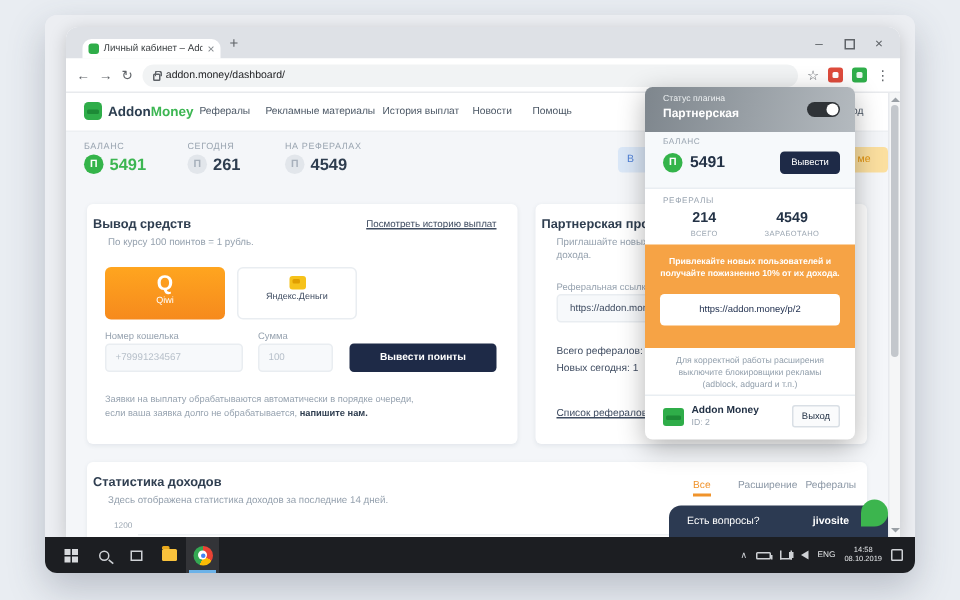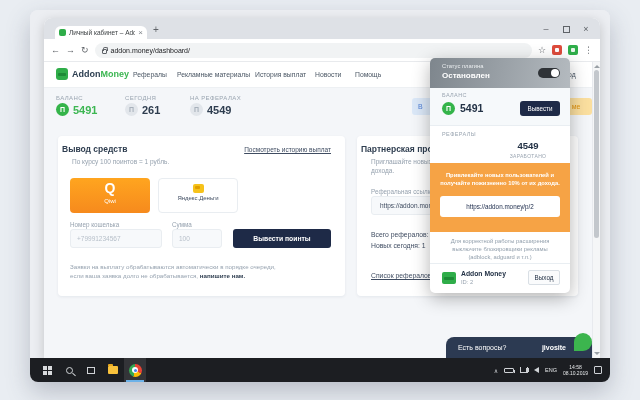--- a/index.html
+++ b/index.html
@@ -281,49 +281,62 @@
           <div class="card card2">
             <span class="c-title">Партнерская программа</span>
             <div class="c2-desc">Приглашайте новых пользователей и получайте 10% от их дохода.</div>
             <span class="c2-label">Реферальная ссылка</span>
             <div class="c2-input">https://addon.money/p/2</div>
             <div class="c2-total">Всего рефералов: 214</div>
             <div class="c2-today">Новых сегодня: 1</div>
             <span class="c2-link">Список рефералов</span>
           </div>
 
+          <div class="card card3">
+            <span class="c-title">Статистика доходов</span>
+            <span class="c-sub">Здесь отображена статистика доходов за последние 14 дней.</span>
+            <span class="tab-all">Все</span>
+            <span class="tab-ext">Расширение</span>
+            <span class="tab-ref">Рефералы</span>
+            <span class="ytick">1200</span>
+            <div class="gridline"></div>
+          </div>
 
           <div class="chat">
             <span class="chat-q">Есть вопросы?</span>
             <span class="chat-b">jivosite</span>
             <span class="chat-blob"></span>
           </div>
 
           <div class="scrollbar">
             <span class="sb-up"></span>
             <span class="sb-thumb"></span>
             <span class="sb-down"></span>
           </div>
         </div>
 
         <div class="popup">
           <div class="pp-head">
             <span class="pp-status-l">Статус плагина</span>
-            <span class="pp-status-v">Остановлен</span>
+            <span class="pp-status-v">Партнерская</span>
             <span class="toggle">
                 <span class="knob"></span>
               </span>
           </div>
           <div class="pp-bal">
             <span class="pp-bal-l">БАЛАНС</span>
             <span class="pcoin pcoin-g pp-coin">П</span>
             <span class="pp-bal-v">5491</span>
             <span class="pp-wd btn-navy">Вывести</span>
           </div>
           <span class="pp-refs-l">РЕФЕРАЛЫ</span>
+          <div class="pp-col pc1">
+            <div class="pp-col-v">214</div>
+            <div class="pp-col-l">ВСЕГО</div>
+          </div>
           <div class="pp-col pc2">
             <div class="pp-col-v">4549</div>
             <div class="pp-col-l">ЗАРАБОТАНО</div>
           </div>
           <div class="pp-orange">
             <div class="pp-promo pl1">Привлекайте новых пользователей и</div>
             <div class="pp-promo pl2">получайте пожизненно 10% от их дохода.</div>
             <div class="pp-link">https://addon.money/p/2</div>
           </div>
           <div class="pp-adb a1">Для корректной работы расширения</div>

